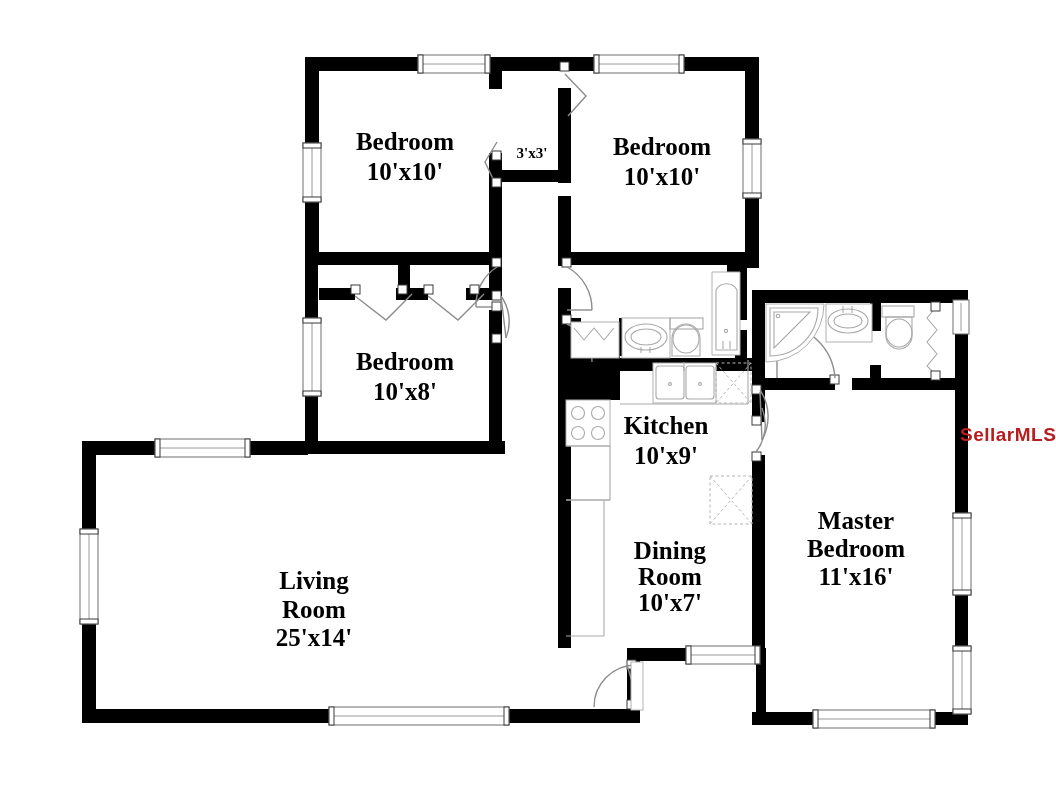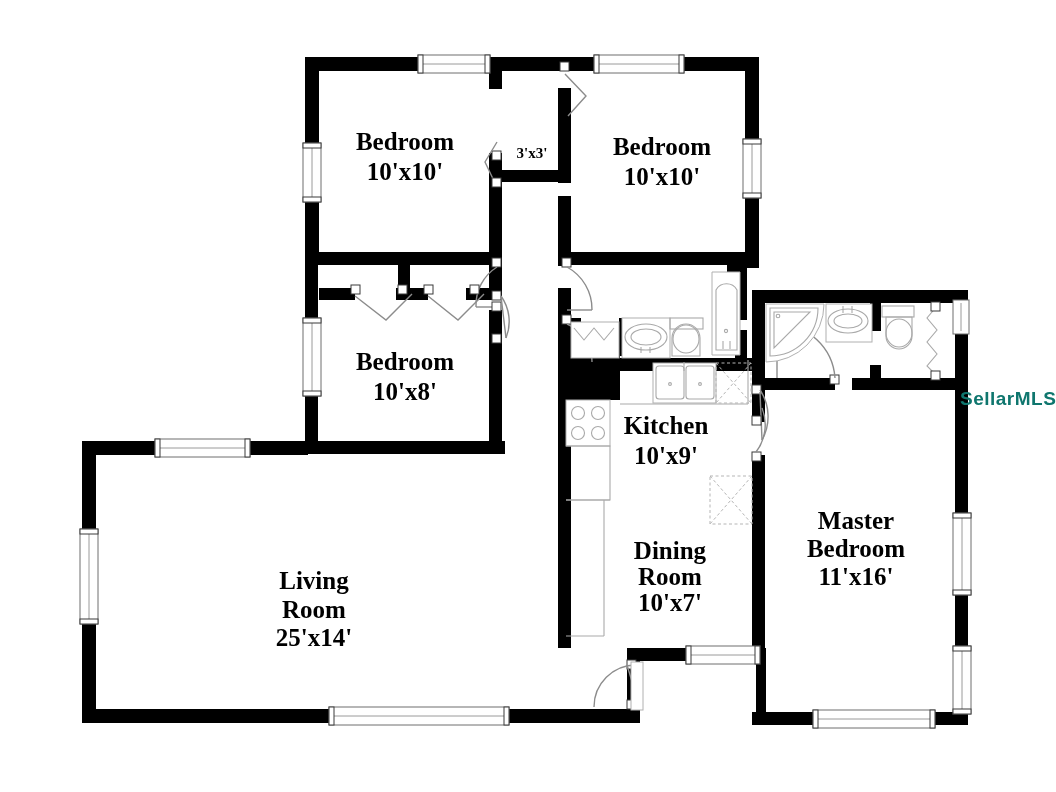--- a/index.html
+++ b/index.html
@@ -13,22 +13,22 @@
   .swing{fill:none;stroke:#8c8c8c;stroke-width:1.4;}
   .leaf{fill:none;stroke:#8c8c8c;stroke-width:1.4;}
   .fix{fill:none;stroke:#a9a9a9;stroke-width:1.1;}
   .fixd{fill:none;stroke:#b5b5b5;stroke-width:1;stroke-dasharray:3 2.5;}
   .cab{fill:#ffffff;stroke:#b0b0b0;stroke-width:1;}
   .blk{fill:#000000;}
   .lbl{font-family:"Liberation Serif",serif;font-weight:bold;fill:#000000;text-anchor:middle;}
   .lbl-room{font-size:25px;}
   .lbl-dim{font-size:25px;}
   .lbl-sm{font-size:15px;}
-  .wm{position:absolute;font-family:"Liberation Sans",sans-serif;font-size:19px;color:#0f766e;
-      letter-spacing:.5px;font-weight:600;user-select:none;}
+  .wm{position:absolute;font-family:"Liberation Sans",sans-serif;font-size:19px;color:#b91c1c;
+      letter-spacing:.5px;font-weight:600;user-select:none;margin-top:36px;}
 </style>
 </head>
 <body>
 
 <div id="stage">
 
   <svg id="plan" viewBox="0 0 1056 792">
 
     <g>
 

